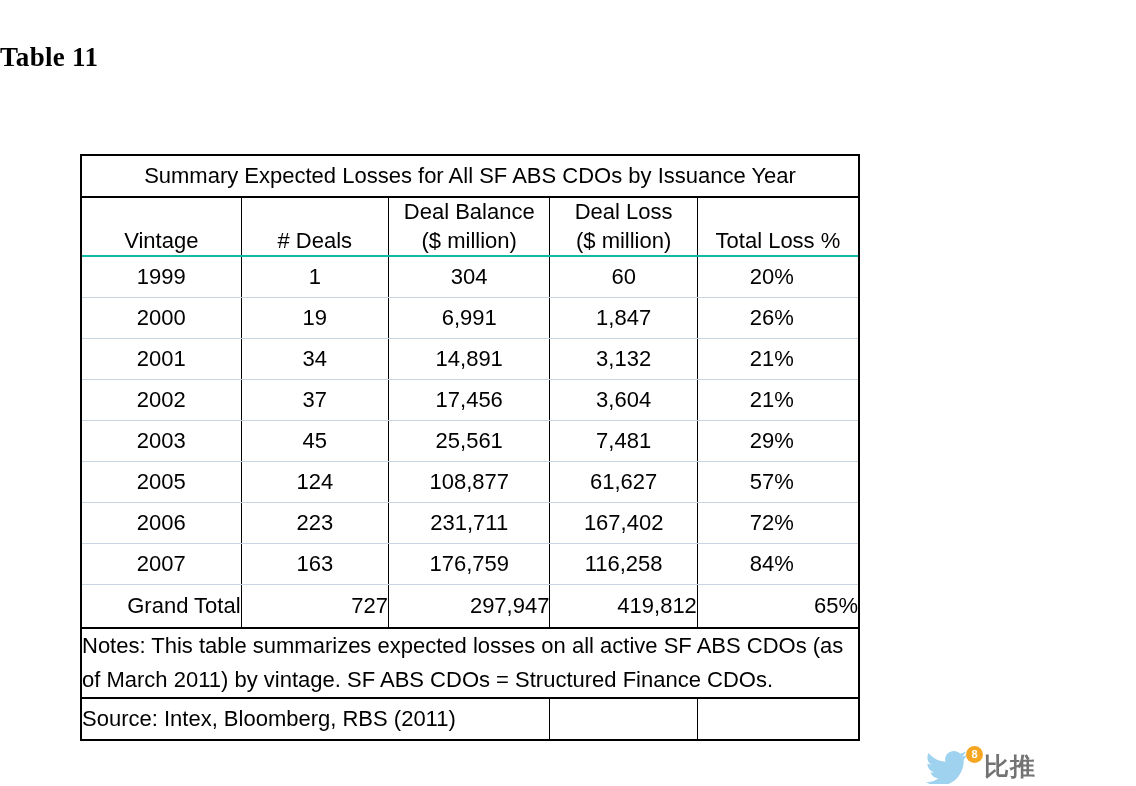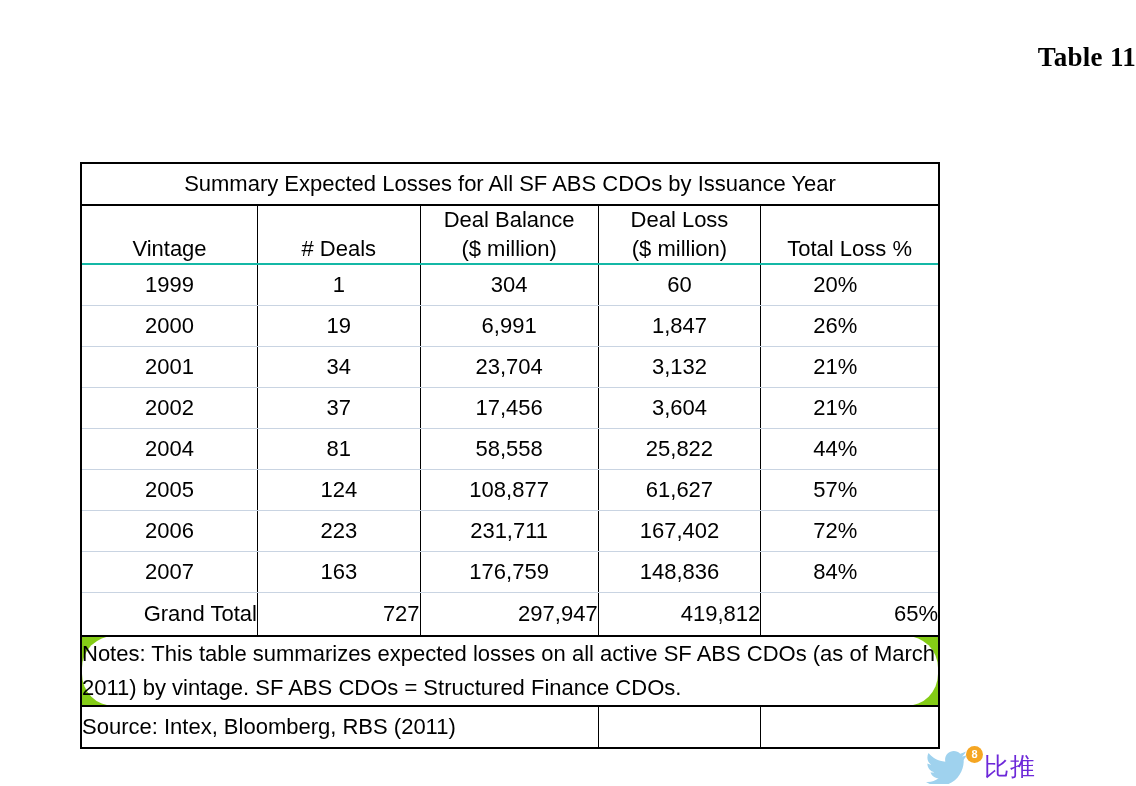--- a/index.html
+++ b/index.html
@@ -17,37 +17,37 @@
   }
 
   .page {
     position: relative;
     width: 1136px;
     height: 786px;
     box-sizing: border-box;
   }
 
   .table-caption {
-    text-align: right;
+    text-align: left;
     font-family: "Liberation Serif", serif;
     font-weight: bold;
     font-size: 27px;
     letter-spacing: 0.3px;
     margin-top: 42px;
     margin-bottom: 17px;
   }
 
   .table-wrap {
     position: absolute;
     left: 80px;
-    top: 120px;
-    width: 860px;
+    top: 112px;
+    width: 780px;
     border: 2px solid #000000;
     box-sizing: border-box;
-    background: #84cc16;
+    background: #e5e5e5;
   }
 
   table.main {
     border-collapse: collapse;
     width: 100%;
     table-layout: fixed;
   }
 
   table.main td, table.main th {
     padding: 0;
@@ -106,21 +106,20 @@
   }
   .grand-row td.sep { border-left: 1px solid #000000; }
   .grand-row td.total-col { text-align: right; }
 
   .notes-row td {
     border-bottom: 2px solid #000000;
     padding: 8px 10px 12px 10px;
     font-size: 22px;
     line-height: 1.55;
     text-align: left;
-    border-radius: 32px;
   }
 
   .source-row td {
     font-size: 22px;
     padding: 8px 10px 10px 10px;
     text-align: left;
     height: 40px;
   }
   .source-row td.sep { border-left: 1px solid #000000; }
 
@@ -131,22 +130,22 @@
     bottom: 18px;
     width: 190px;
     height: 62px;
     pointer-events: none;
   }
   .wm-text {
     position: absolute;
     left: 66px;
     top: 2px;
     font-size: 25px;
-    font-weight: normal;
-    color: #6d28d9;
+    font-weight: bold;
+    color: #737373;
     letter-spacing: 1px;
   }
   .wm-sub {
     position: absolute;
     left: 62px;
     top: 36px;
     font-size: 13px;
     color: #c3c3c3;
     letter-spacing: 0.5px;
   }
@@ -224,57 +223,57 @@
         <tr class="data-row">
           <td>2000</td>
           <td class="sep">19</td>
           <td class="sep">6,991</td>
           <td class="sep">1,847</td>
           <td class="sep total-col">26%</td>
         </tr>
         <tr class="data-row">
           <td>2001</td>
           <td class="sep">34</td>
-          <td class="sep">23,704</td>
+          <td class="sep">14,891</td>
           <td class="sep">3,132</td>
           <td class="sep total-col">21%</td>
         </tr>
         <tr class="data-row">
           <td>2002</td>
           <td class="sep">37</td>
           <td class="sep">17,456</td>
           <td class="sep">3,604</td>
           <td class="sep total-col">21%</td>
         </tr>
         <tr class="data-row">
-          <td>2004</td>
-          <td class="sep">81</td>
-          <td class="sep">58,558</td>
-          <td class="sep">25,822</td>
-          <td class="sep total-col">44%</td>
+          <td>2003</td>
+          <td class="sep">45</td>
+          <td class="sep">25,561</td>
+          <td class="sep">7,481</td>
+          <td class="sep total-col">29%</td>
         </tr>
         <tr class="data-row">
           <td>2005</td>
           <td class="sep">124</td>
           <td class="sep">108,877</td>
           <td class="sep">61,627</td>
           <td class="sep total-col">57%</td>
         </tr>
         <tr class="data-row">
           <td>2006</td>
           <td class="sep">223</td>
           <td class="sep">231,711</td>
           <td class="sep">167,402</td>
           <td class="sep total-col">72%</td>
         </tr>
         <tr class="data-row">
           <td>2007</td>
           <td class="sep">163</td>
           <td class="sep">176,759</td>
-          <td class="sep">148,836</td>
+          <td class="sep">116,258</td>
           <td class="sep total-col">84%</td>
         </tr>
 
         <tr class="grand-row">
           <td>Grand Total</td>
           <td class="sep">727</td>
           <td class="sep">297,947</td>
           <td class="sep">419,812</td>
           <td class="sep total-col">65%</td>
         </tr>

